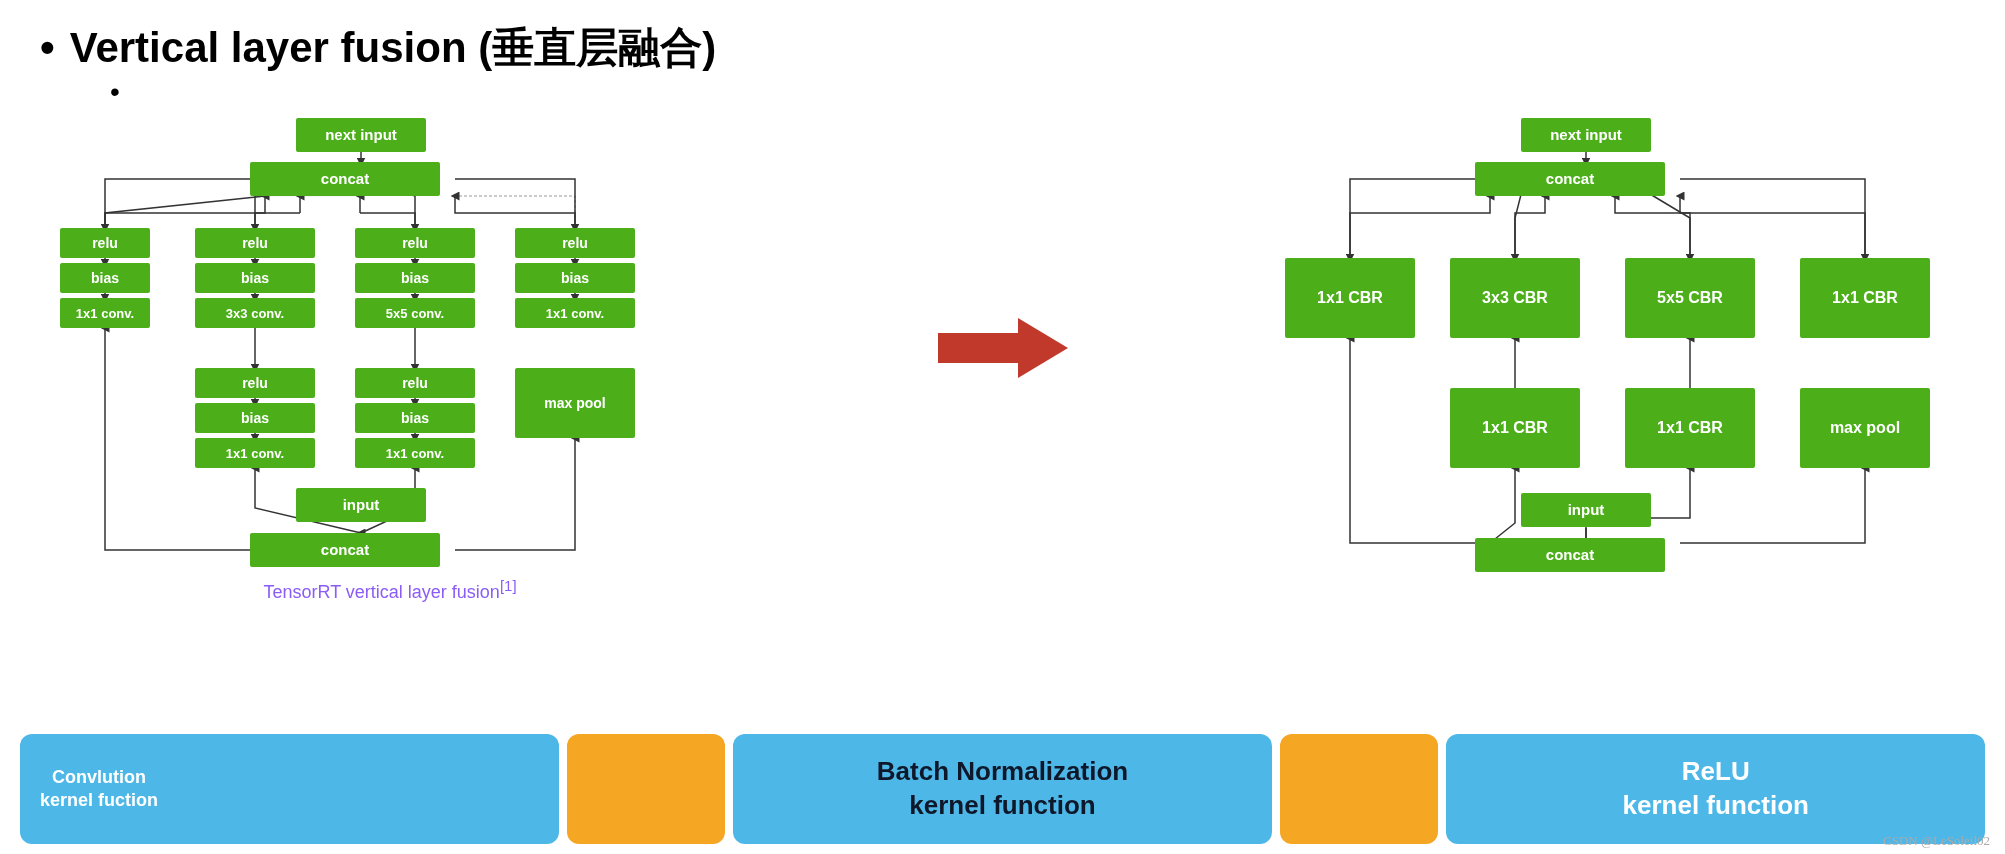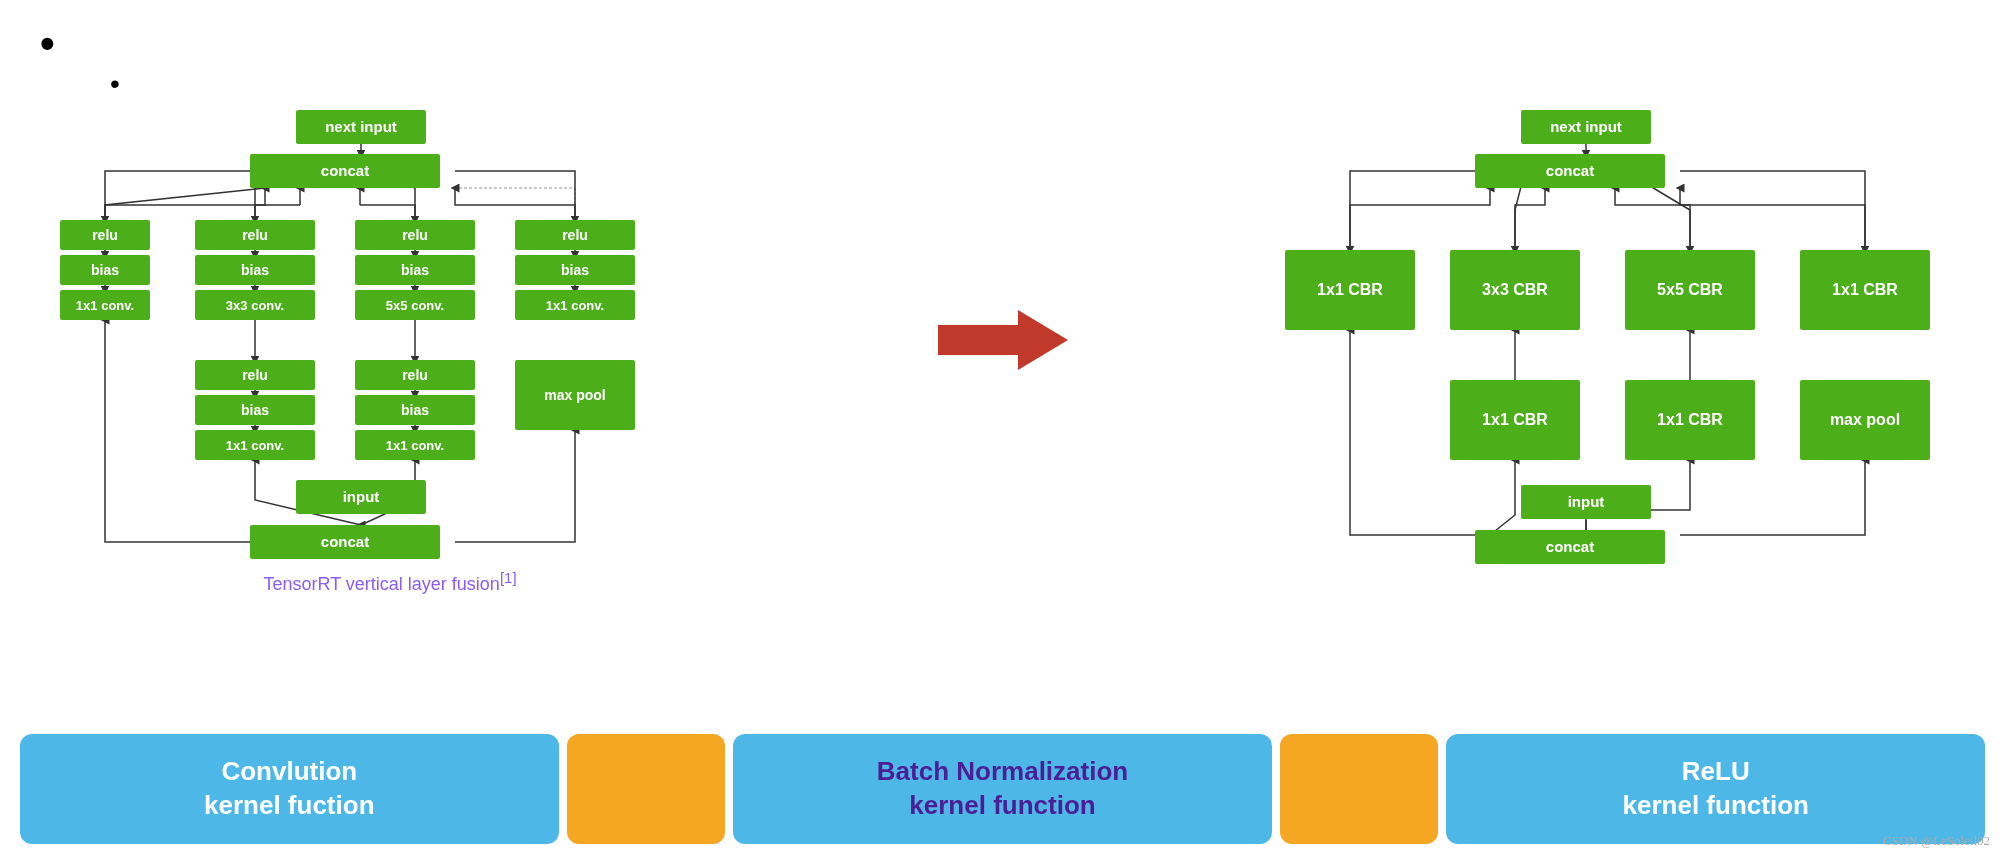--- a/index.html
+++ b/index.html
@@ -98,27 +98,27 @@
       display: flex;
       align-items: center;
       justify-content: center;
       gap: 0;
       padding: 0 20px;
     }
 
     .kernel-blue {
       background-color: #4db8e8;
       color: white;
-      font-size: 26px;
+      font-size: 18px;
       font-weight: bold;
       text-align: center;
       border-radius: 12px;
       display: flex;
       align-items: center;
-      justify-content: center;
+      justify-content: flex-start;
       padding: 10px 20px;
       flex: 2.2;
       height: 110px;
       line-height: 1.3;
     }
 
     .kernel-yellow {
       background-color: #f5a623;
       border-radius: 12px;
       flex: 0.7;
@@ -129,21 +129,21 @@
     .kernel-yellow-right {
       background-color: #f5a623;
       border-radius: 12px;
       flex: 0.7;
       height: 110px;
       margin: 0 8px;
     }
 
     .kernel-bn {
       background-color: #4db8e8;
-      color: #4c1d95;
+      color: #0f172a;
       font-size: 26px;
       font-weight: bold;
       text-align: center;
       border-radius: 12px;
       display: flex;
       align-items: center;
       justify-content: center;
       padding: 10px 20px;
       flex: 2.2;
       height: 110px;
@@ -187,20 +187,21 @@
     }
   </style>
 </head>
 <body>
 
 <div class="main-container">
 
   <div class="title-section">
     <div class="title-line1">
       <span class="bullet">•</span>
+      <span>Vertical layer fusion (垂直层融合)</span>
     </div>
     <div class="title-line2">
       <span class="bullet2">•</span>
     </div>
   </div>
 
   <div class="diagram-area">
 
     <div class="left-diagram">
       <svg class="diagram-svg" viewBox="0 0 700 460" xmlns="http://www.w3.org/2000/svg">

